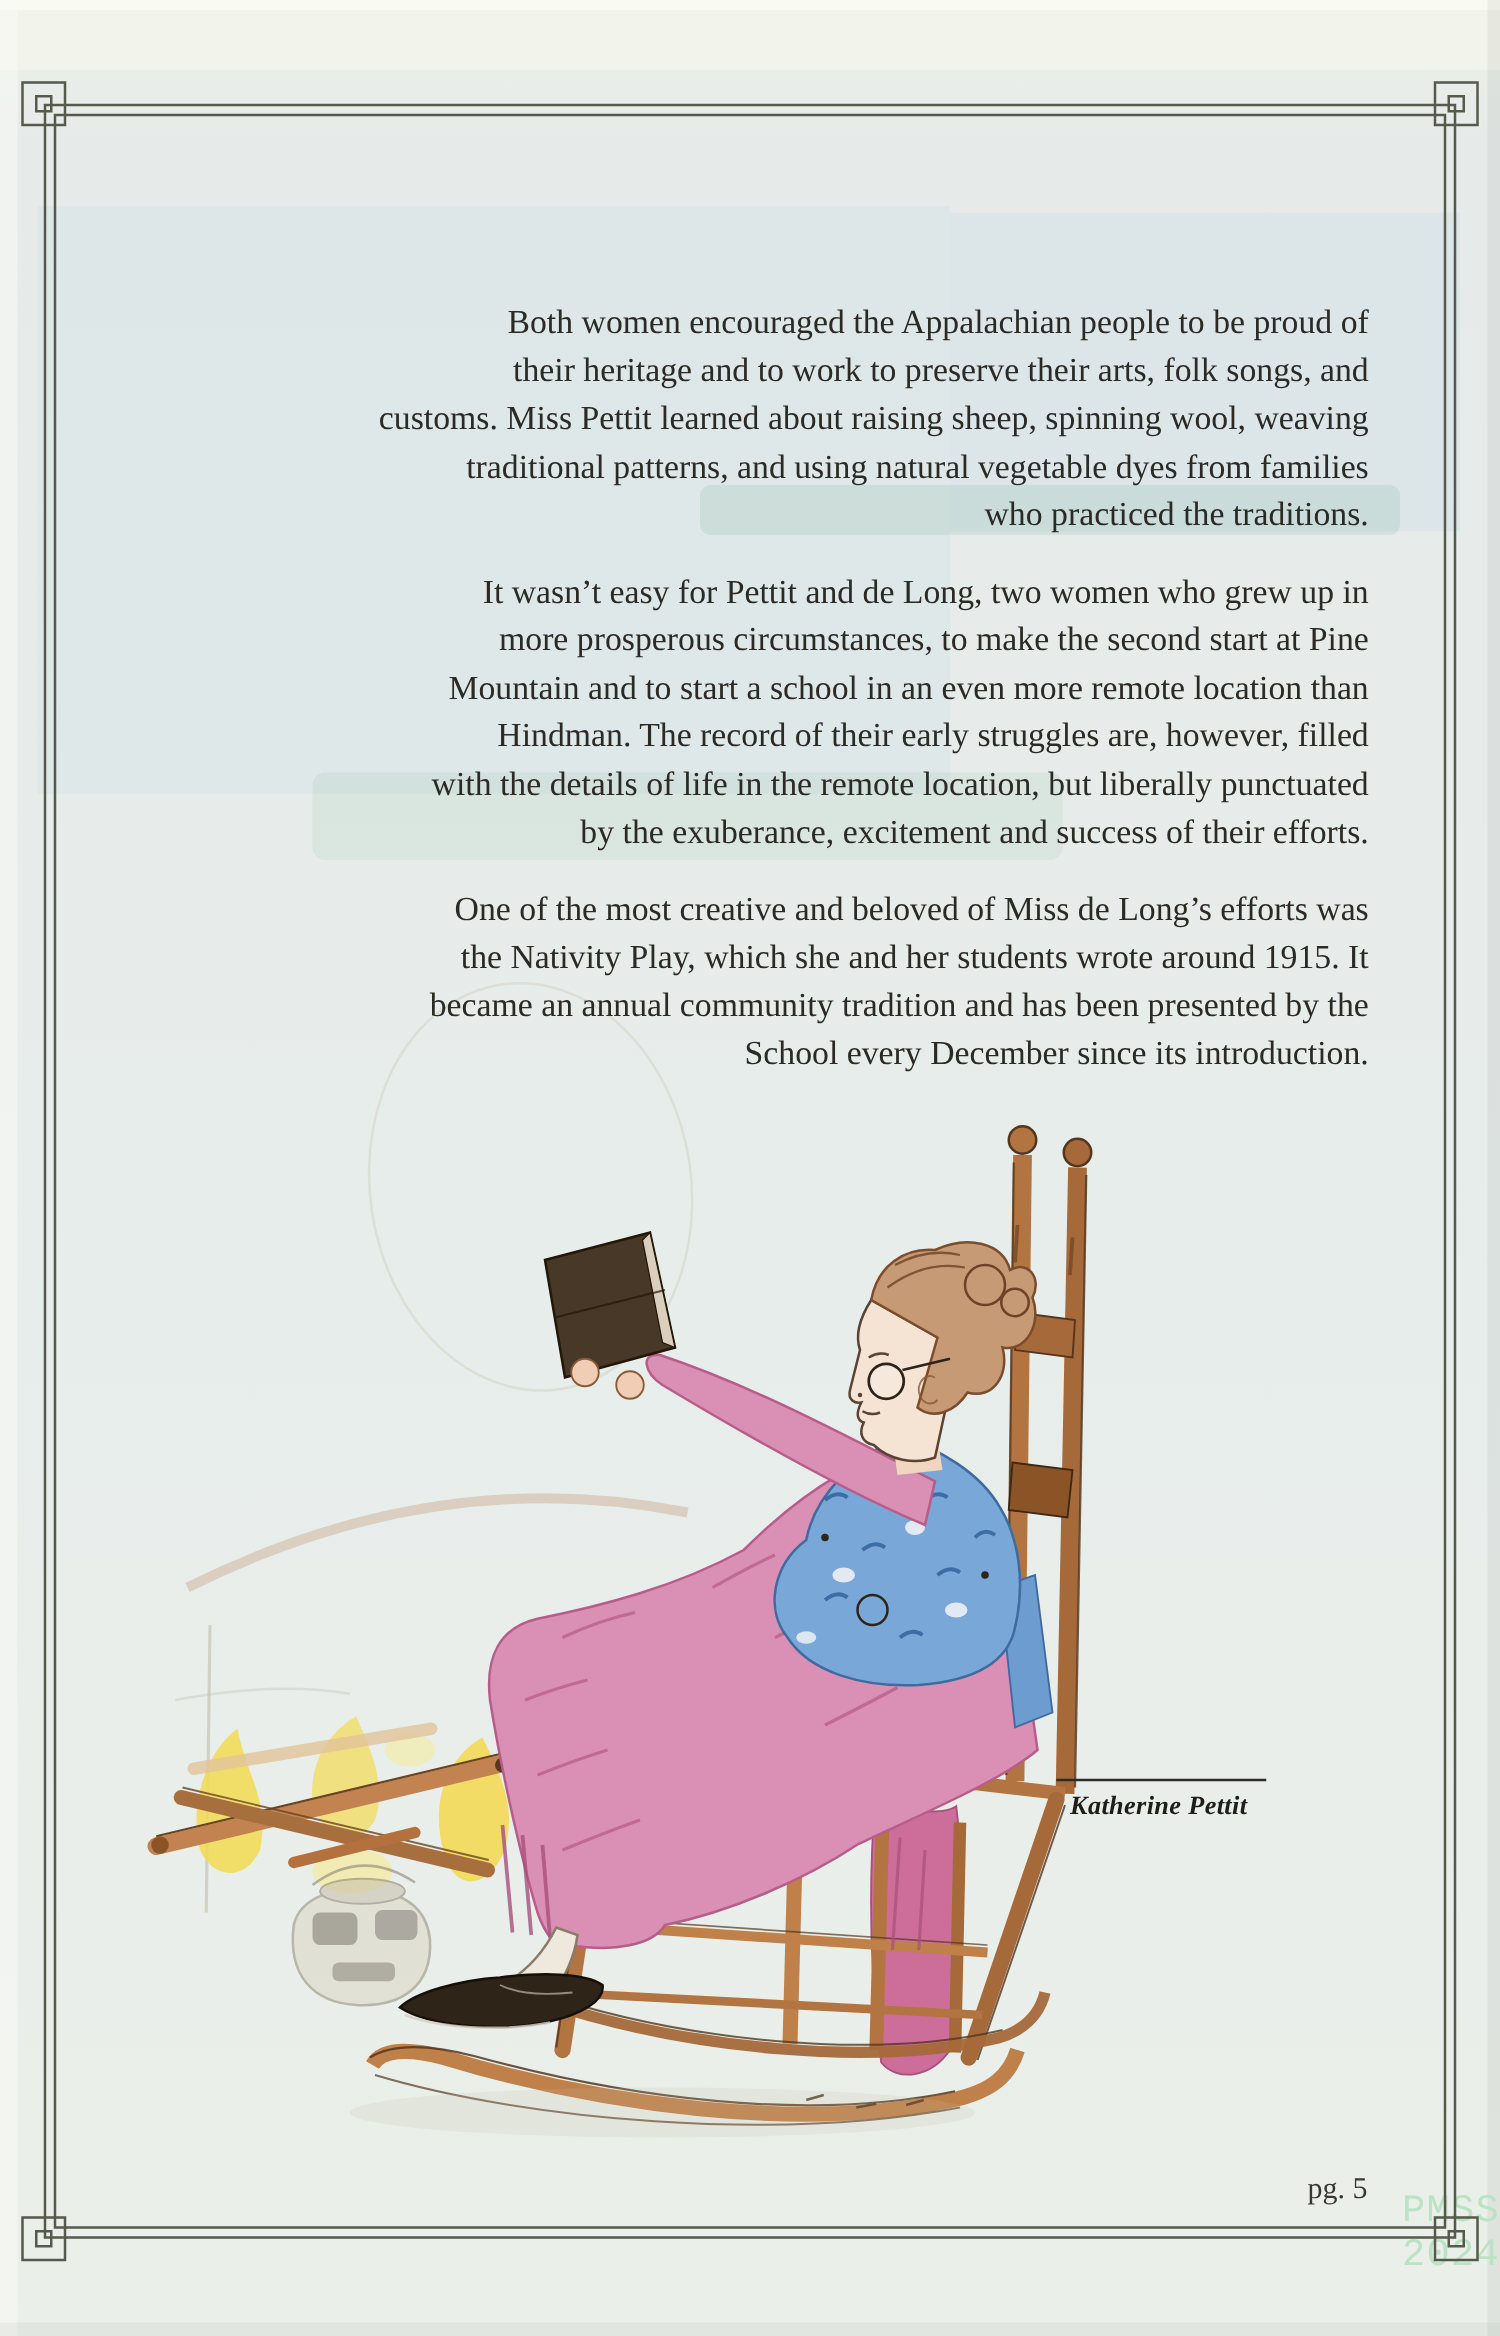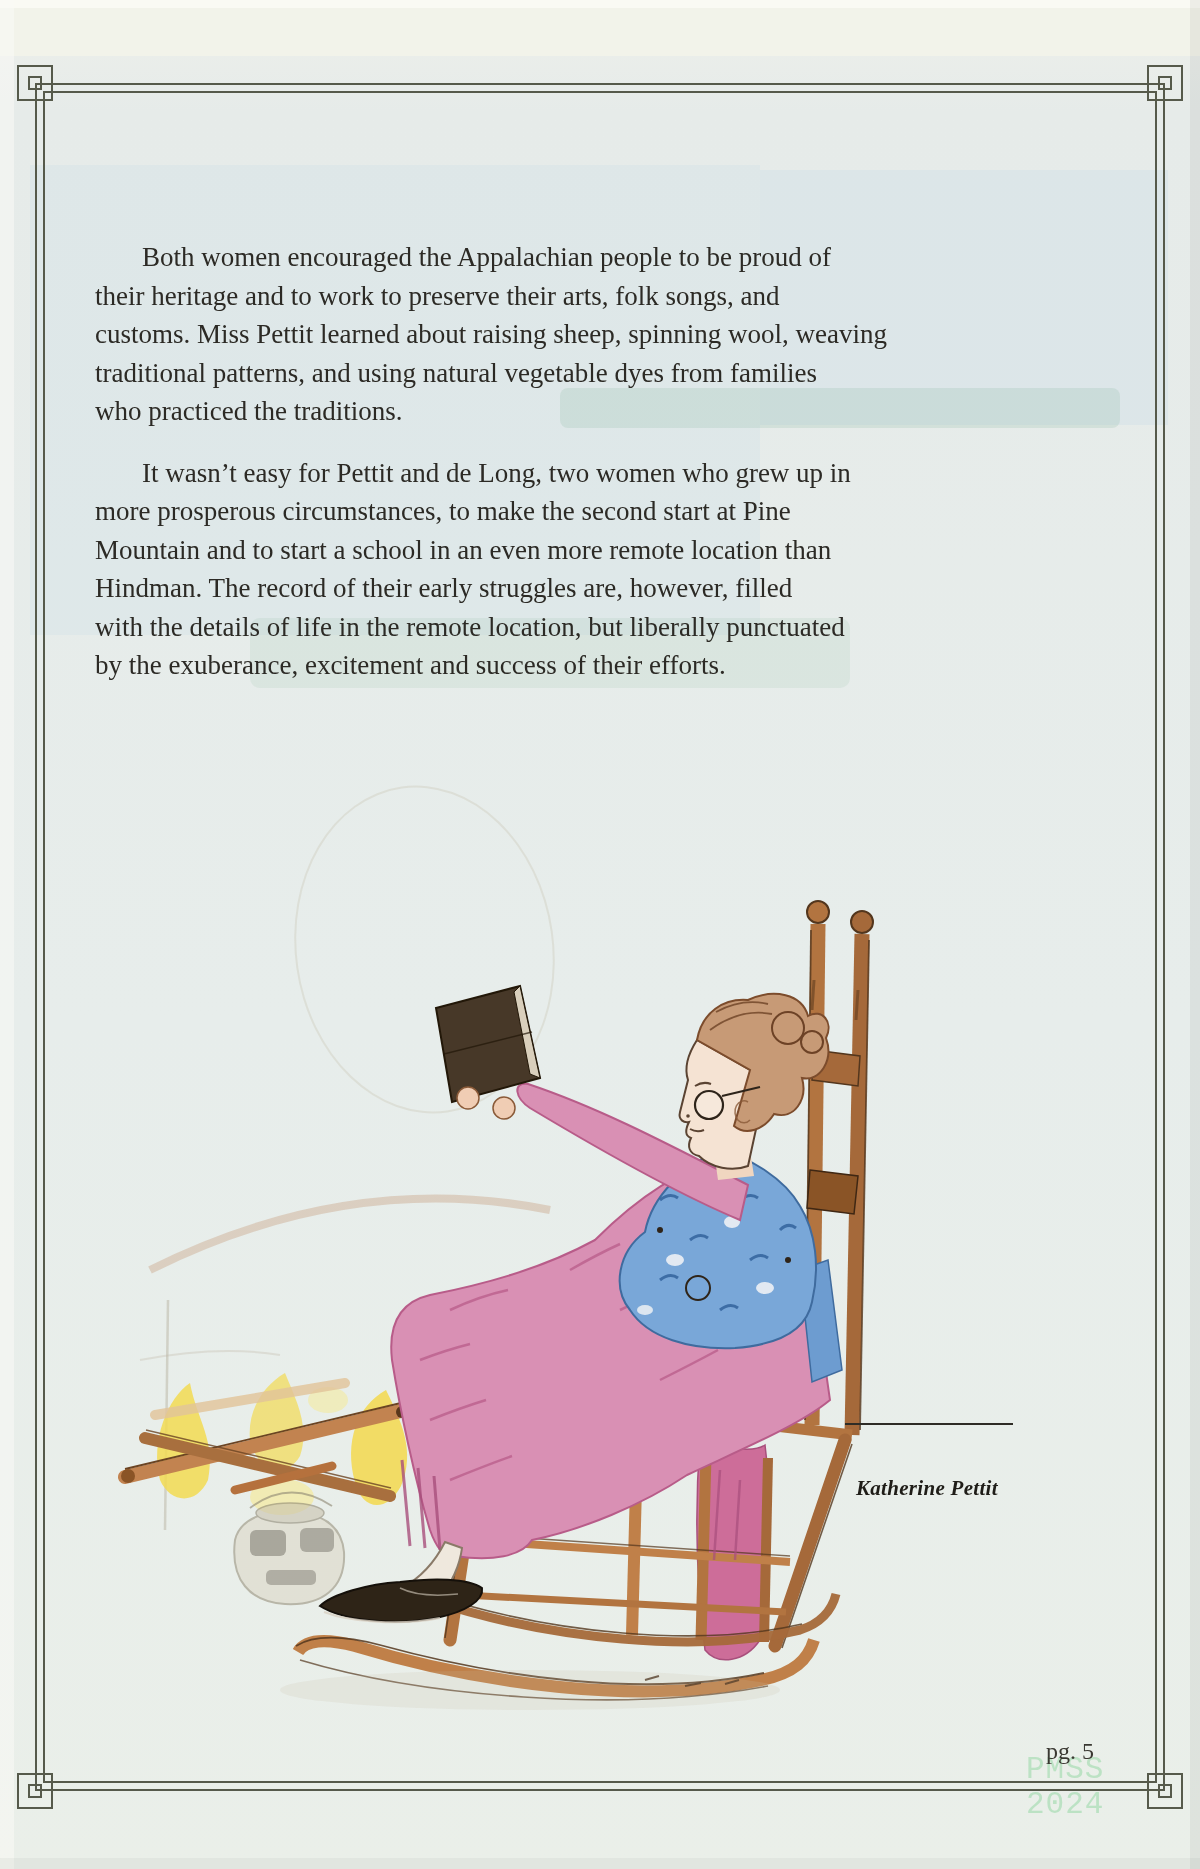--- a/index.html
+++ b/index.html
@@ -1,19 +1,20 @@
 <!DOCTYPE html>
 <html><head>
 <meta charset="utf-8">
 <style>
   html,body{margin:0;padding:0;background:#cfd4d0;}
   .page{
     position:relative;width:1200px;height:1869px;overflow:hidden;
     background:linear-gradient(180deg,#eef0eb 0%,#e6ebe9 6%,#e7edeb 55%,#eaefe9 100%);
     font-family:"Liberation Serif", serif;
+    text-align:right;
   }
   .abs{position:absolute;}
   .ghost{position:absolute;pointer-events:none;}
   .top-strip{left:0;top:0;width:1200px;height:56px;background:#f2f3ea;}
   .top-edge{left:0;top:0;width:1200px;height:8px;background:#fafaf4;}
   .left-strip{left:0;top:0;width:14px;height:1869px;background:rgba(250,250,246,.55);}
   .right-shade{right:0;top:0;width:10px;height:1869px;background:rgba(90,95,88,.08);}
   .bottom-shade{left:0;top:1858px;width:1200px;height:11px;background:rgba(90,95,88,.06);}
 
   .ghost-a{left:30px;top:165px;width:730px;height:470px;background:rgba(205,221,233,.30);}
@@ -26,21 +27,21 @@
     left:95px;top:238px;width:1000px;z-index:2;
     font-size:27px;line-height:38.5px;color:#2c2a25;
   }
   .para{white-space:pre-line;text-indent:47px;margin:0 0 23px 0;}
 
   .illustration{left:100px;top:840px;width:800px;height:880px;z-index:1;}
 
   .caption-line{left:845px;top:1423px;width:168px;border-top:2.5px solid #2e2c26;z-index:2;}
   .caption{
     left:856px;top:1432px;z-index:2;
-    font-style:italic;font-weight:bold;font-size:21px;color:#1f1d18;letter-spacing:.3px;margin-top:44px;
+    font-style:italic;font-weight:bold;font-size:21px;color:#1f1d18;letter-spacing:.3px;
   }
   .page-number{left:1006px;top:1738px;font-size:24px;color:#3a3832;z-index:2;margin-left:40px;}
   .watermark{
     left:1026px;top:1752px;z-index:1;
     font-family:Liberation Mono, monospace;font-size:31px;letter-spacing:1px;
     color:#bce2c4;
   }
   .border-svg{left:0;top:0;width:1200px;height:1869px;z-index:3;pointer-events:none;}
 </style>
 </head>
@@ -64,20 +65,24 @@
 their heritage and to work to preserve their arts, folk songs, and
 customs. Miss Pettit learned about raising sheep, spinning wool, weaving
 traditional patterns, and using natural vegetable dyes from families
 who practiced the traditions.</p>
     <p class="para">It wasn’t easy for Pettit and de Long, two women who grew up in
 more prosperous circumstances, to make the second start at Pine
 Mountain and to start a school in an even more remote location than
 Hindman. The record of their early struggles are, however, filled
 with the details of life in the remote location, but liberally punctuated
 by the exuberance, excitement and success of their efforts.</p>
+    <p class="para">One of the most creative and beloved of Miss de Long’s efforts was
+the Nativity Play, which she and her students wrote around 1915. It
+became an annual community tradition and has been presented by the
+School every December since its introduction.</p>
   </div>
 
   <svg class="abs illustration" viewBox="0 0 800 880" xmlns="http://www.w3.org/2000/svg">
 
     <g>
       <path d="M50,430 Q250,330 450,370" fill="none" stroke="#c9a183" stroke-width="8" opacity="0.40"></path>
       <path d="M68,460 L65,690" fill="none" stroke="#b3ac9c" stroke-width="2.5" opacity="0.45"></path>
       <path d="M40,520 Q120,505 180,515" fill="none" stroke="#bcb4a2" stroke-width="2" opacity="0.3"></path>
     </g>
 

